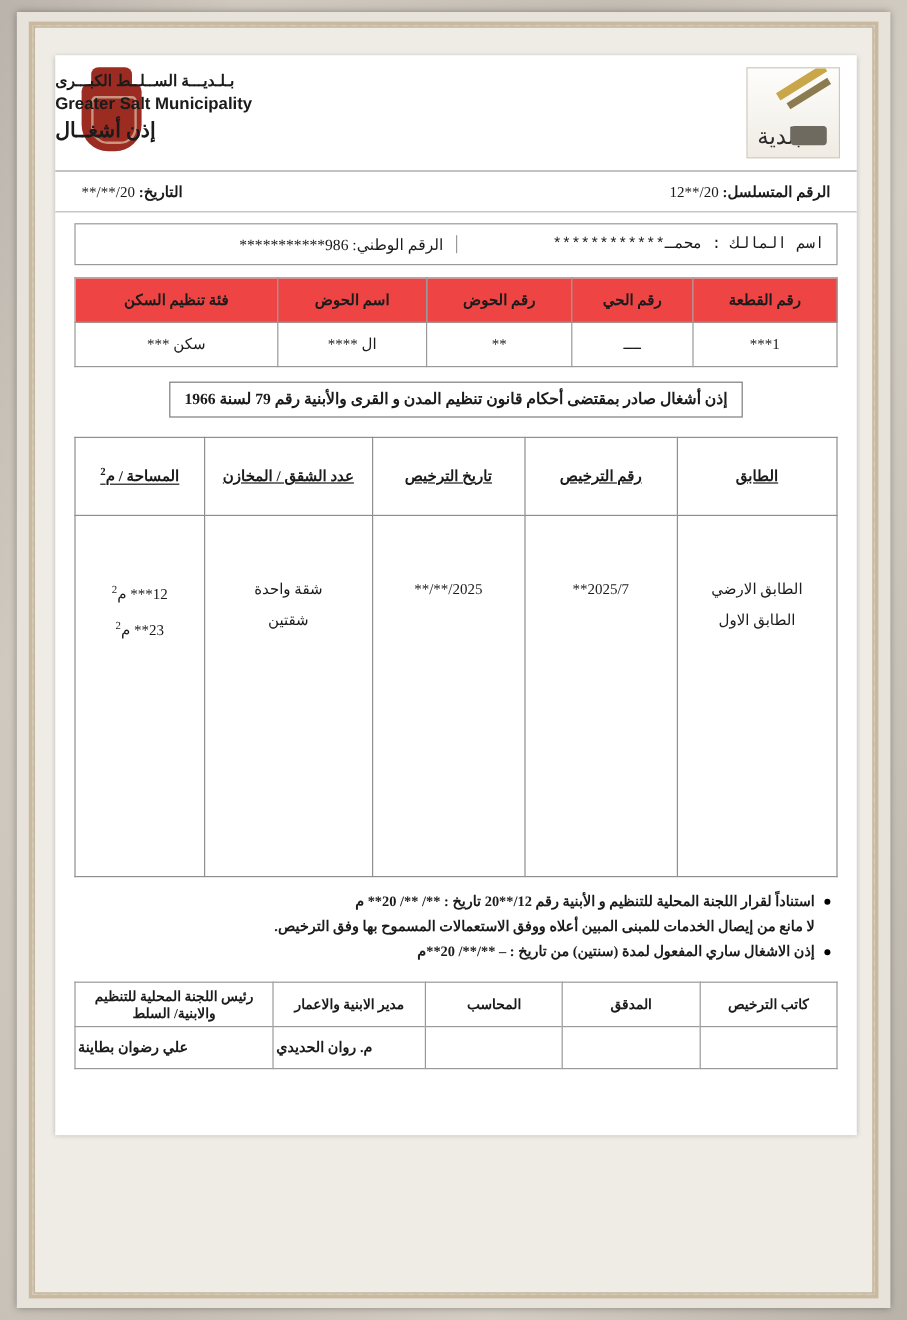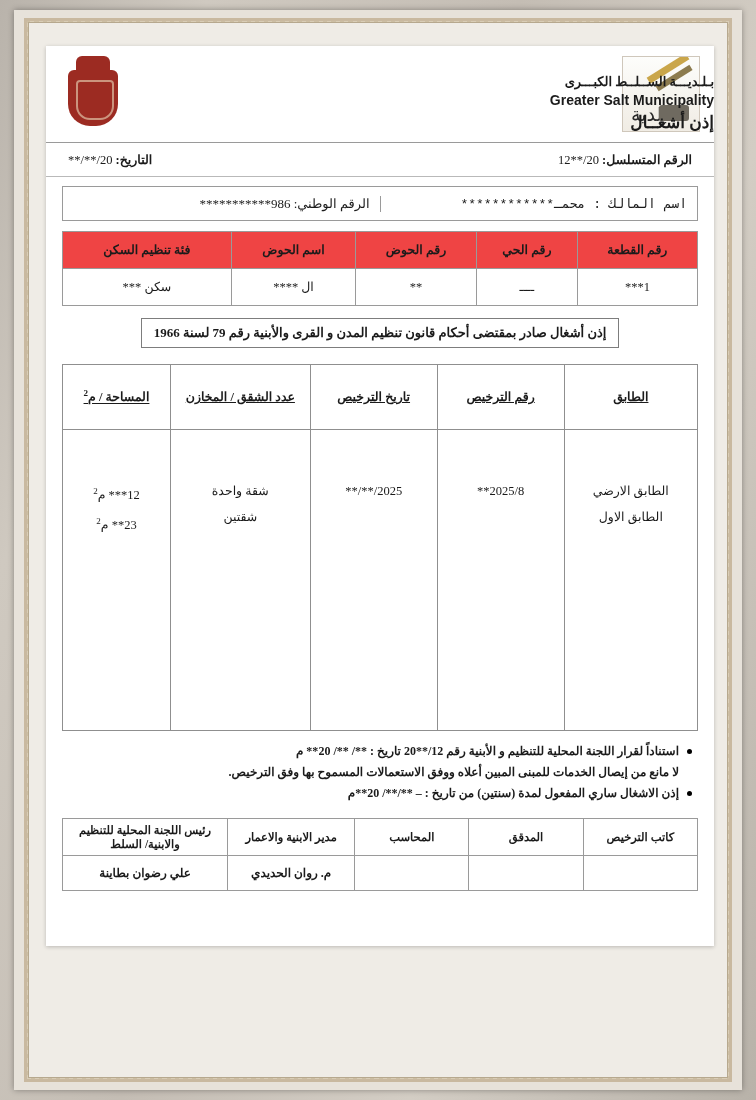--- a/index.html
+++ b/index.html
@@ -125,22 +125,22 @@
     position: absolute;
     left: 14px; top: 26px;
     width: 34px; height: 36px;
     border: 2px solid #e5cdb0;
     border-radius: 4px 4px 14px 14px;
     opacity: .65;
   }
   .header-titles {
     position: absolute;
     left: 0; right: 0;
-    top: 28px;
-    text-align: right;
+    top: 14px;
+    text-align: left;
   }
   .t-ar1 {
     font-size: 13px;
     font-weight: bold;
     letter-spacing: 2px;
     margin-bottom: 2px;
   }
   .t-en {
     font-family: "Liberation Sans", sans-serif;
     font-size: 14px;
@@ -264,21 +264,21 @@
   table.sig th {
     border: 1px solid #9a9a9a;
     font-weight: bold;
     padding: 4px 2px;
     background: #fff;
     height: 20px;
   }
   table.sig td {
     border: 1px solid #9a9a9a;
     height: 30px;
-    text-align: center;
+    text-align: left;
     font-size: 12px;
     font-weight: bold;
     padding: 2px;
     margin-left: 16px;
   }
 
   
   .band {
     position: absolute;
     left: 14px; right: 14px;
@@ -442,21 +442,21 @@
               </th>
             </tr>
           </thead>
           <tbody>
             <tr>
               <td class="body">
                 <div class="ln">الطابق الارضي</div>
                 <div class="ln">الطابق الاول</div>
               </td>
               <td class="body">
-                <div class="ln">2025/8**</div>
+                <div class="ln">2025/7**</div>
               </td>
               <td class="body">
                 <div class="ln">2025/**/**</div>
               </td>
               <td class="body">
                 <div class="ln">شقة واحدة</div>
                 <div class="ln">شقتين</div>
               </td>
               <td class="body">
                 <div class="ln"><span>12*** م</span><span class="sup">2</span></div>

